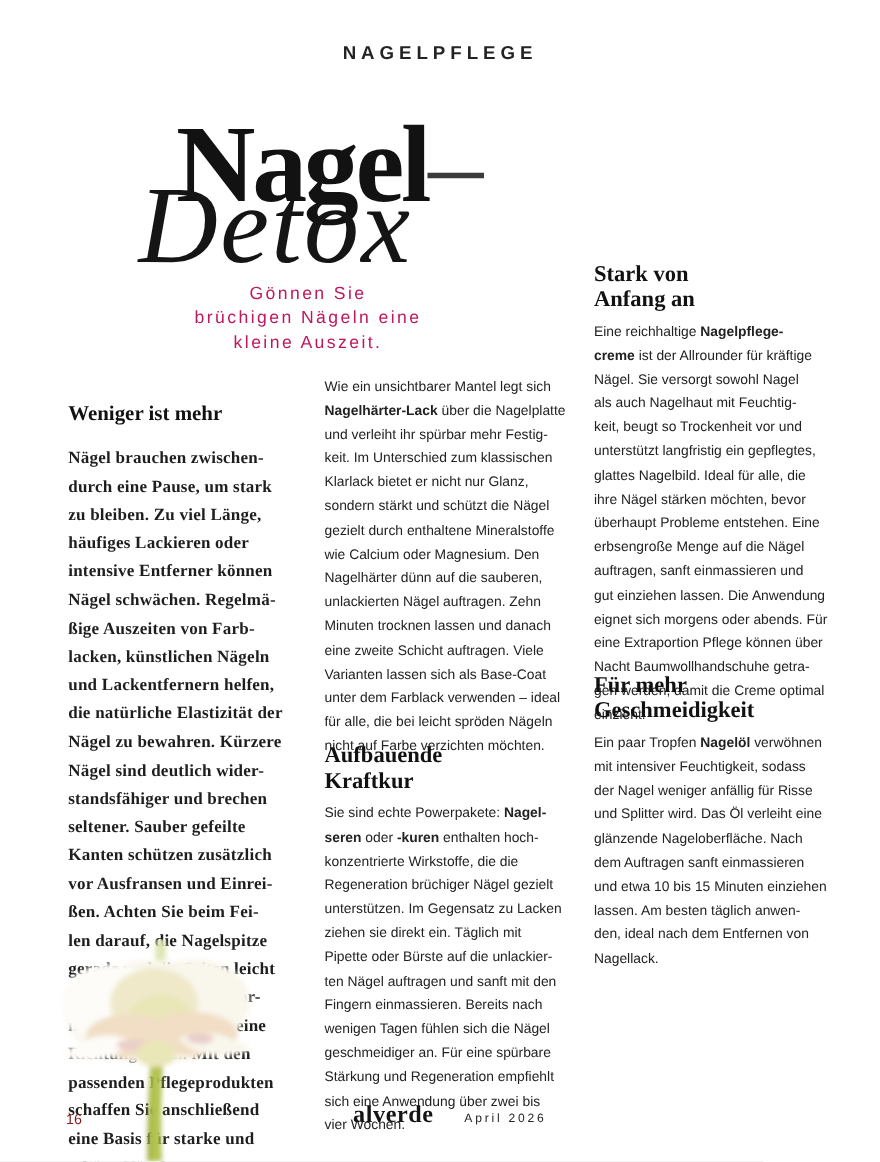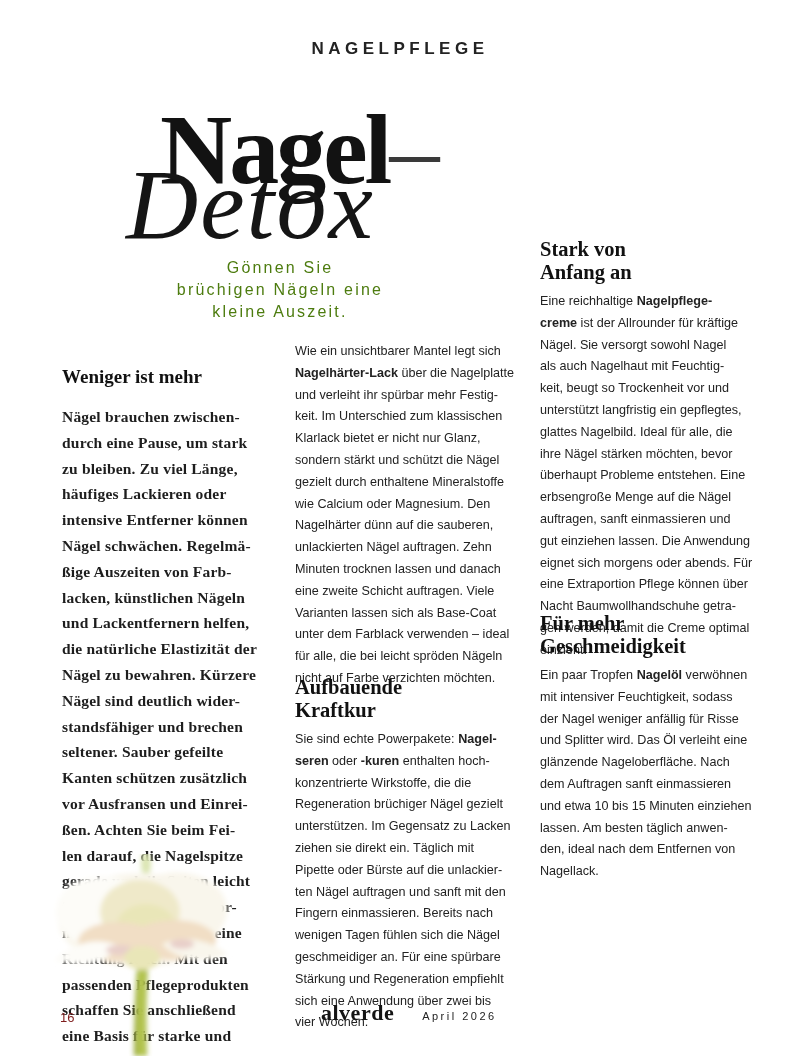--- a/index.html
+++ b/index.html
@@ -23,21 +23,21 @@
   }
   .title-line1 .dash { font-weight:400; letter-spacing:0; color:#3a3a3a; }
   .title-line2 {
     position:absolute; top:155px; left:126px; line-height:1;
     font-size:100px; font-style:italic; font-weight:400;
     letter-spacing:2px; color:#151515; white-space:nowrap;
   }
   .subtitle {
     position:absolute; top:257px; left:108px; width:344px; text-align:center;
     font-family:"Liberation Sans", sans-serif; font-size:16px;
-    line-height:22px; letter-spacing:2.2px; color:#4d7c0f;
+    line-height:22px; letter-spacing:2.2px; color:#be185d;
     white-space:pre-line;
   }
 
   .section { position:absolute; }
   .section h2 {
     margin:0 0 8px 0; white-space:pre-line; color:#111;
     font-family:"Liberation Serif", serif; font-weight:700;
   }
   .section .body { white-space:pre-line; }
 

